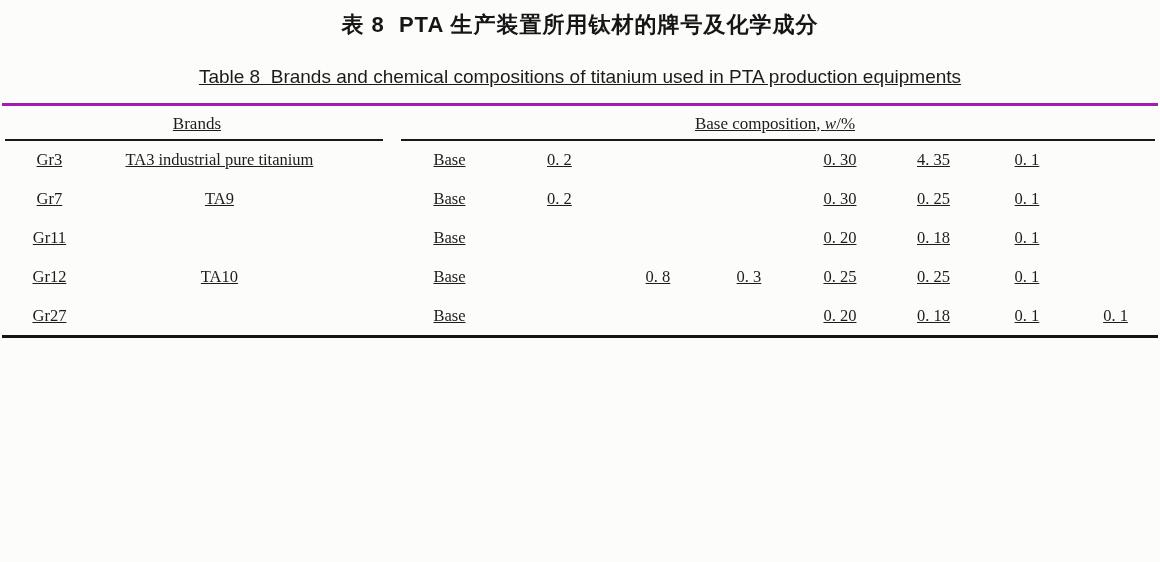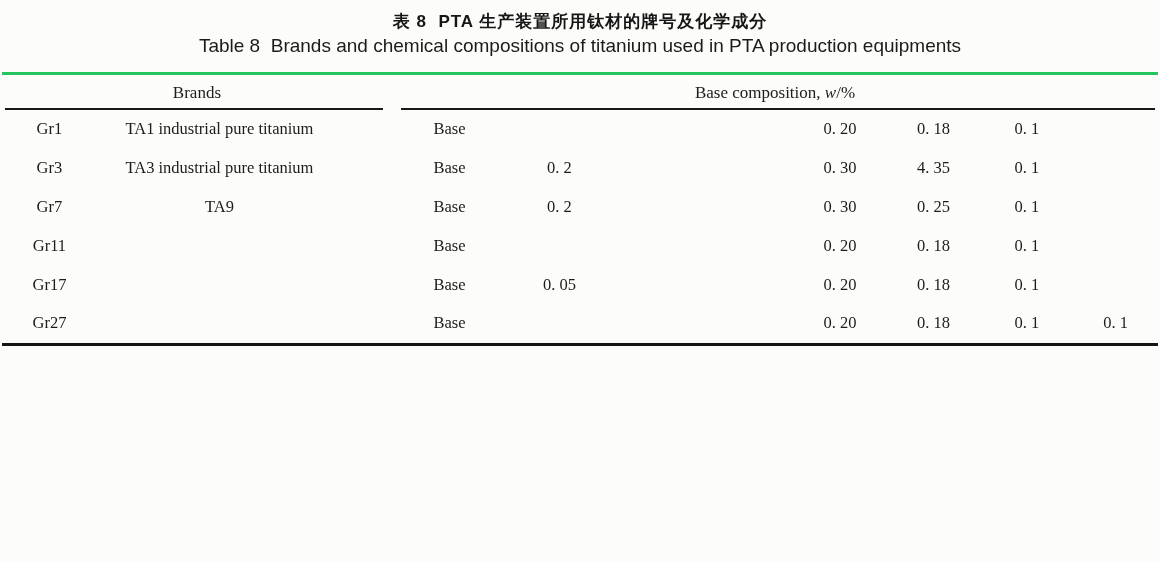--- a/index.html
+++ b/index.html
@@ -14,42 +14,44 @@
   }
   .page {
     position: relative;
     width: 1160px;
     height: 562px;
     padding-top: 10px;
     box-sizing: border-box;
   }
   .title-cn {
     text-align: center;
-    font-size: 17px;
+    font-size: 22px;
     font-weight: 600;
     letter-spacing: 1px;
     font-family: "Liberation Sans", sans-serif;
     white-space: pre;
     color: #161616;
   }
   .title-en {
     text-align: center;
     font-size: 19px;
-    margin-top: 2px;
+    margin-top: 26px;
     font-family: "Liberation Sans", sans-serif;
     white-space: pre;
     color: #1b1b1b;
+    text-decoration: underline;
   }
   table.comp-table {
     width: 1156px;
     margin: 15px auto 0 auto;
     border-collapse: collapse;
     table-layout: fixed;
-    border-top: 3px solid #22c55e;
+    border-top: 3px solid #a21caf;
     border-bottom: 3px solid #151515;
+    text-decoration: underline;
   }
   .comp-table th, .comp-table td {
     font-weight: normal;
     text-align: center;
     vertical-align: middle;
     padding: 0;
     font-size: 16.5px;
     color: #1c1c1c;
     overflow: visible;
     white-space: nowrap;
@@ -95,32 +97,20 @@
     <thead>
       <tr class="group-row">
         <th colspan="2" class="spanner spanner-brands">
           <span>Brands</span>
         </th>
         <th colspan="8" class="spanner spanner-main"><span>Base composition,  </span><span class="sym">w</span><span>/%</span></th>
       </tr>
     </thead>
     <tbody>
         <tr>
-          <td>Gr1</td>
-          <td class="col-china">TA1 industrial pure titanium</td>
-          <td>Base</td>
-          <td></td>
-          <td></td>
-          <td></td>
-          <td>0. 20</td>
-          <td>0. 18</td>
-          <td>0. 1</td>
-          <td></td>
-        </tr>
-        <tr>
           <td>Gr3</td>
           <td class="col-china">TA3 industrial pure titanium</td>
           <td>Base</td>
           <td>0. 2</td>
           <td></td>
           <td></td>
           <td>0. 30</td>
           <td>4. 35</td>
           <td>0. 1</td>
           <td></td>
@@ -143,28 +133,28 @@
           <td>Base</td>
           <td></td>
           <td></td>
           <td></td>
           <td>0. 20</td>
           <td>0. 18</td>
           <td>0. 1</td>
           <td></td>
         </tr>
         <tr>
-          <td>Gr17</td>
-          <td class="col-china"></td>
+          <td>Gr12</td>
+          <td class="col-china">TA10</td>
           <td>Base</td>
-          <td>0. 05</td>
           <td></td>
-          <td></td>
-          <td>0. 20</td>
-          <td>0. 18</td>
+          <td>0. 8</td>
+          <td>0. 3</td>
+          <td>0. 25</td>
+          <td>0. 25</td>
           <td>0. 1</td>
           <td></td>
         </tr>
         <tr>
           <td>Gr27</td>
           <td class="col-china"></td>
           <td>Base</td>
           <td></td>
           <td></td>
           <td></td>

